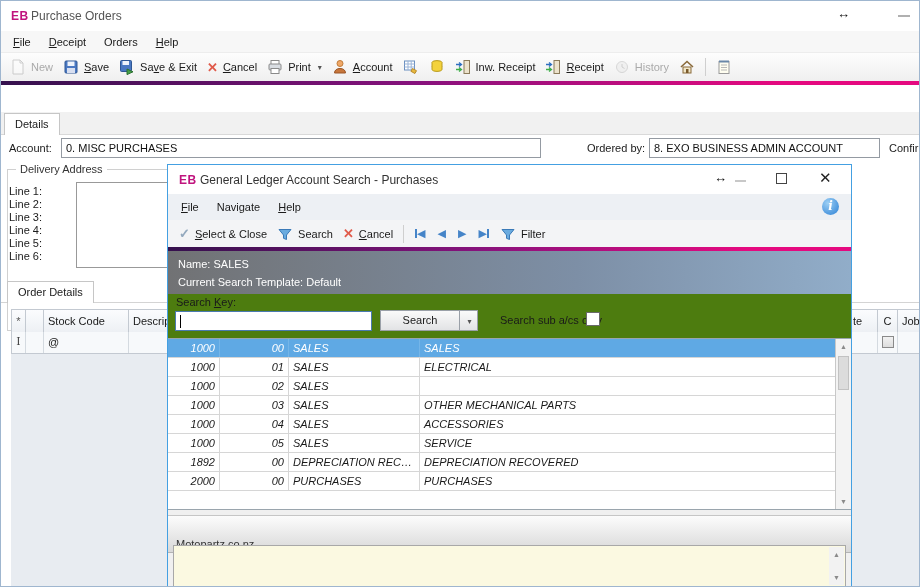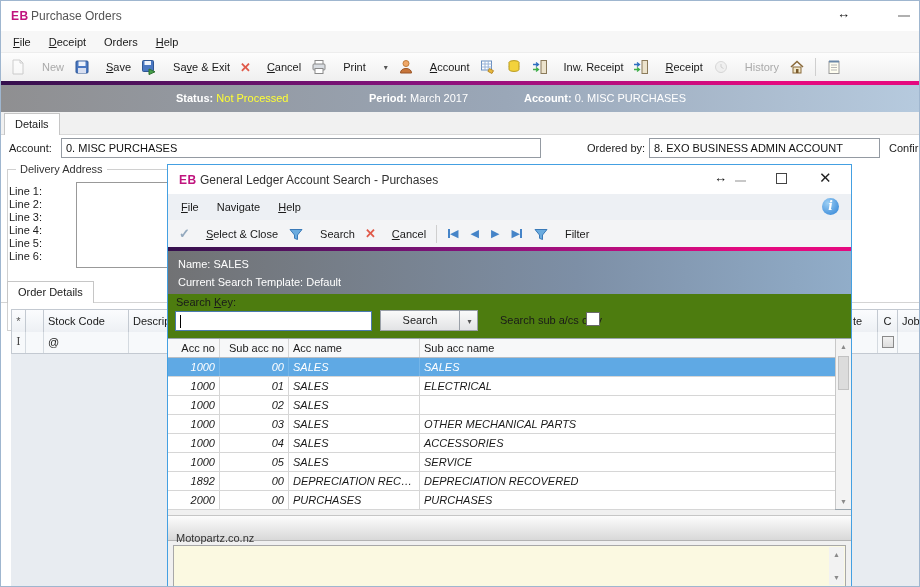--- a/index.html
+++ b/index.html
@@ -18,21 +18,21 @@
   .titlebar .min-dash { left:897px; top:14px; }
 
   
   .menubar { position:absolute; left:0; width:100%; display:flex; align-items:center; }
   .mb-main { top:30px; height:22px; background:#f7f7f7; border-bottom:1px solid #ededed; padding-left:3px; }
   .menu-item { padding:3px 9px; cursor:default; }
 
   
   .toolbar { position:absolute; left:0; top:52px; width:100%; height:28px;
              background:linear-gradient(#fdfdfd,#efefef); display:flex; align-items:center; padding-left:4px; }
-  .tbtn { display:flex; align-items:center; gap:16px; padding:3px 5px; height:24px; white-space:nowrap;justify-content:center; }
+  .tbtn { display:flex; align-items:center; gap:5px; padding:3px 5px; height:24px; white-space:nowrap;justify-content:center; }
   .tbtn.disabled { color:#aaa; }
   .tbtn.disabled svg { opacity:.45; filter:grayscale(1); }
   .ticon { width:16px; height:16px; display:inline-block; flex:0 0 16px; }
   .x-glyph { color:#e05a4a; font-weight:bold; font-size:13px; }
   .drop-arrow { font-size:8px; color:#555; margin-left:2px; }
   .tsep { width:1px; height:18px; background:#cfcfcf; margin:0 5px; }
 
   
   .accent { position:absolute; left:0; width:100%; height:4px;
             background:linear-gradient(90deg,#35104d,#86127c 45%,#e5097f 85%,#e5097f); }
@@ -137,21 +137,21 @@
   .w2 { width:131px; flex:0 0 131px; }
   .w3 { flex:1 1 auto; border-right:none; }
   .dg-scroll { position:absolute; right:0; top:0; width:16px; height:170px; background:#f3f3f3;
                border-left:1px solid #c8c8c8; }
   .sc-btn { position:absolute; left:0; width:15px; height:15px; text-align:center; line-height:15px;
             font-size:7px; color:#8a8a8a; background:#f3f3f3; }
   .sc-thumb { position:absolute; left:2px; top:17px; width:11px; height:34px; background:#dcdcdc; border:1px solid #c2c2c2; }
 
   .d-status { position:absolute; left:0; top:350px; width:100%; height:16px;
               background:linear-gradient(#fcfcfc,#d8d8d8); border-top:1px solid #c6c6c6;
-              border-bottom:1px solid #b3b3b3; line-height:20px; padding:12px 8px; color:#333; }
+              border-bottom:1px solid #b3b3b3; line-height:20px; padding:18px 8px; color:#333; }
   .d-yellow { position:absolute; left:5px; top:380px; width:673px; height:42px; background:#fbf9e1;
               border:1px solid #a8a8a8; }
   .y-scroll { position:absolute; right:1px; top:1px; width:15px; height:38px; background:#f2f2f2; }
   .y-scroll .sc-btn { background:#f2f2f2; }
 
   .underline-u span:nth-child(2) { text-decoration:underline; }
 </style>
 </head>
 <body>
 
@@ -264,34 +264,20 @@
       <span class="ticon"><svg viewBox="0 0 16 16">
             <rect x="3" y="2.5" width="10" height="12" fill="#fffef0" stroke="#9a9a9a"></rect>
             <path d="M5 6h6M5 8.5h6M5 11h6" stroke="#b8b8b8" fill="none"></path>
             <path d="M3 2.5h10" stroke="#6a88a8" stroke-width="2"></path>
           </svg></span>
     </span>
   </div>
 
   <div class="accent"></div>
 
-  <div class="banner">
-    <span class="bn-group" style="left:175px">
-      <span class="bn-label">Status:</span>
-      <span class="bn-yellow">Not Processed</span>
-    </span>
-    <span class="bn-group" style="left:368px">
-      <span class="bn-label">Period:</span>
-      <span>March 2017</span>
-    </span>
-    <span class="bn-group" style="left:523px">
-      <span class="bn-label">Account:</span>
-      <span>0. MISC PURCHASES</span>
-    </span>
-  </div>
 
   <div class="tabstrip">
     <span class="tab-active">Details</span>
   </div>
 
   <span class="flabel" style="left:8px; top:141px">Account:</span>
   <input class="tinput" style="left: 60px; top: 137px; width: 480px;" readonly="" value="0. MISC PURCHASES">
   <span class="flabel" style="left:586px; top:141px">Ordered by:</span>
   <input class="tinput" style="left: 648px; top: 137px; width: 231px;" readonly="" value="8. EXO BUSINESS ADMIN ACCOUNT">
   <span class="flabel" style="left:888px; top:141px; width:32px; overflow:hidden">Confirm</span>
@@ -397,26 +383,20 @@
       <span class="sk-input">
           <span class="caret"></span>
         </span>
       <span class="search-btn">Search</span>
       <span class="search-drop"><span class="drop-arrow">▾</span></span>
       <span class="chk-label">Search sub a/cs only</span>
       <span class="chk-box"></span>
     </div>
 
     <div class="d-grid">
-      <div class="dg-header">
-        <span class="dg-hcell w0">Acc no</span>
-        <span class="dg-hcell w1">Sub acc no</span>
-        <span class="dg-hcell w2">Acc name</span>
-        <span class="dg-hcell w3">Sub acc name</span>
-      </div>
       <div style="margin-right:16px">
           <div class="dg-row selected">
             <span class="dg-cell w0">1000</span>
             <span class="dg-cell w1">00</span>
             <span class="dg-cell w2">SALES</span>
             <span class="dg-cell w3">SALES</span>
           </div>
           <div class="dg-row">
             <span class="dg-cell w0">1000</span>
             <span class="dg-cell w1">01</span>

